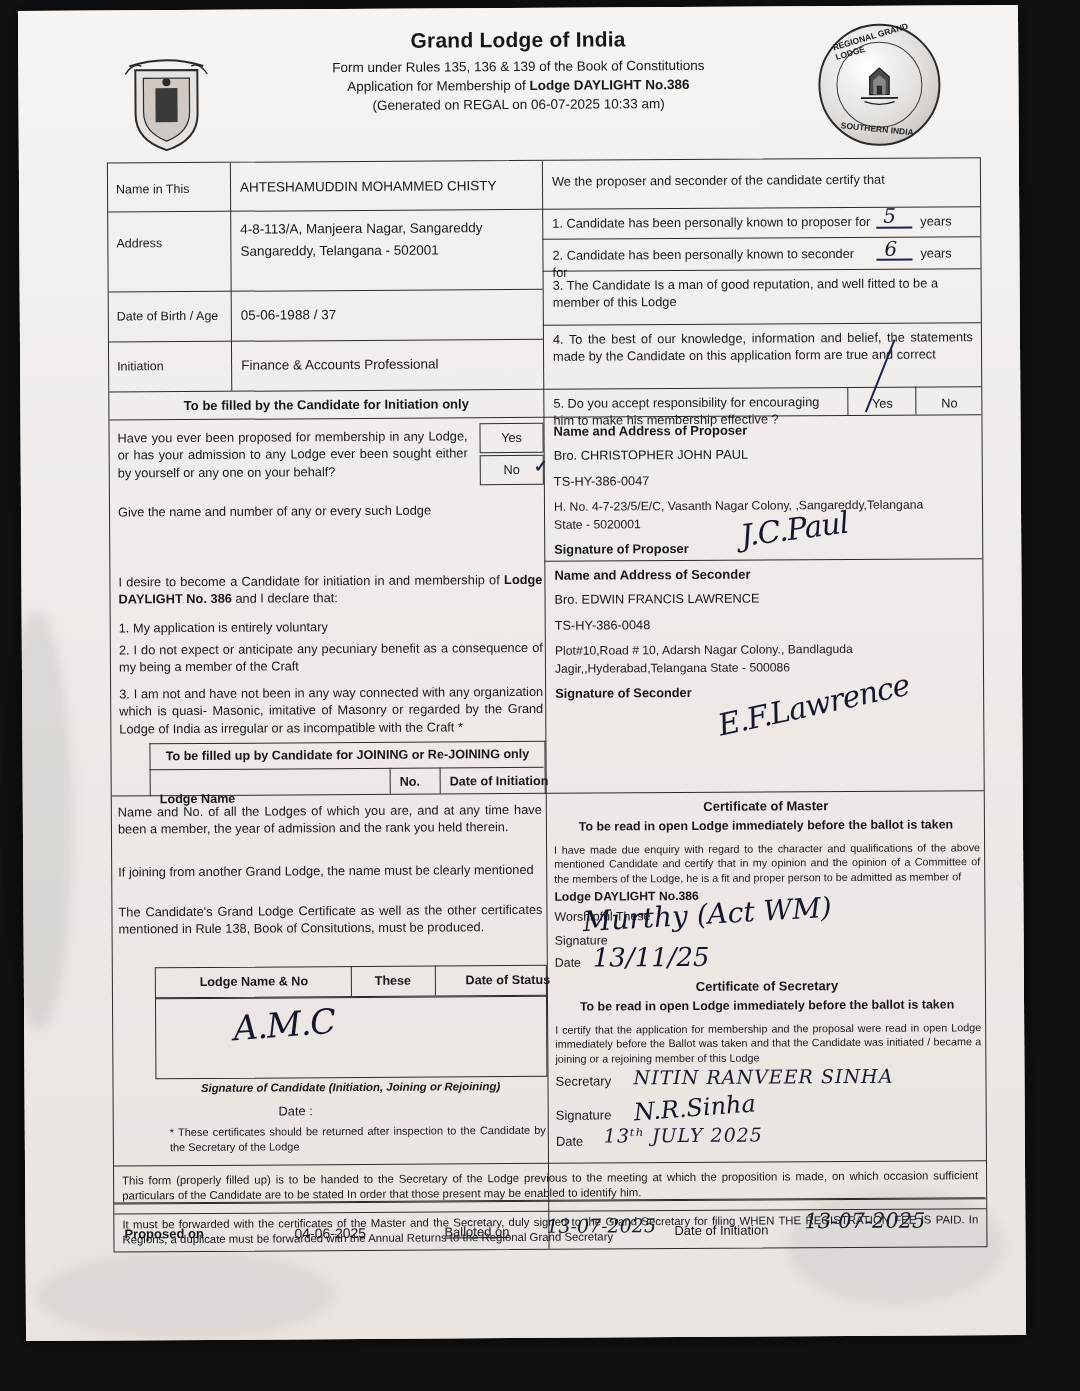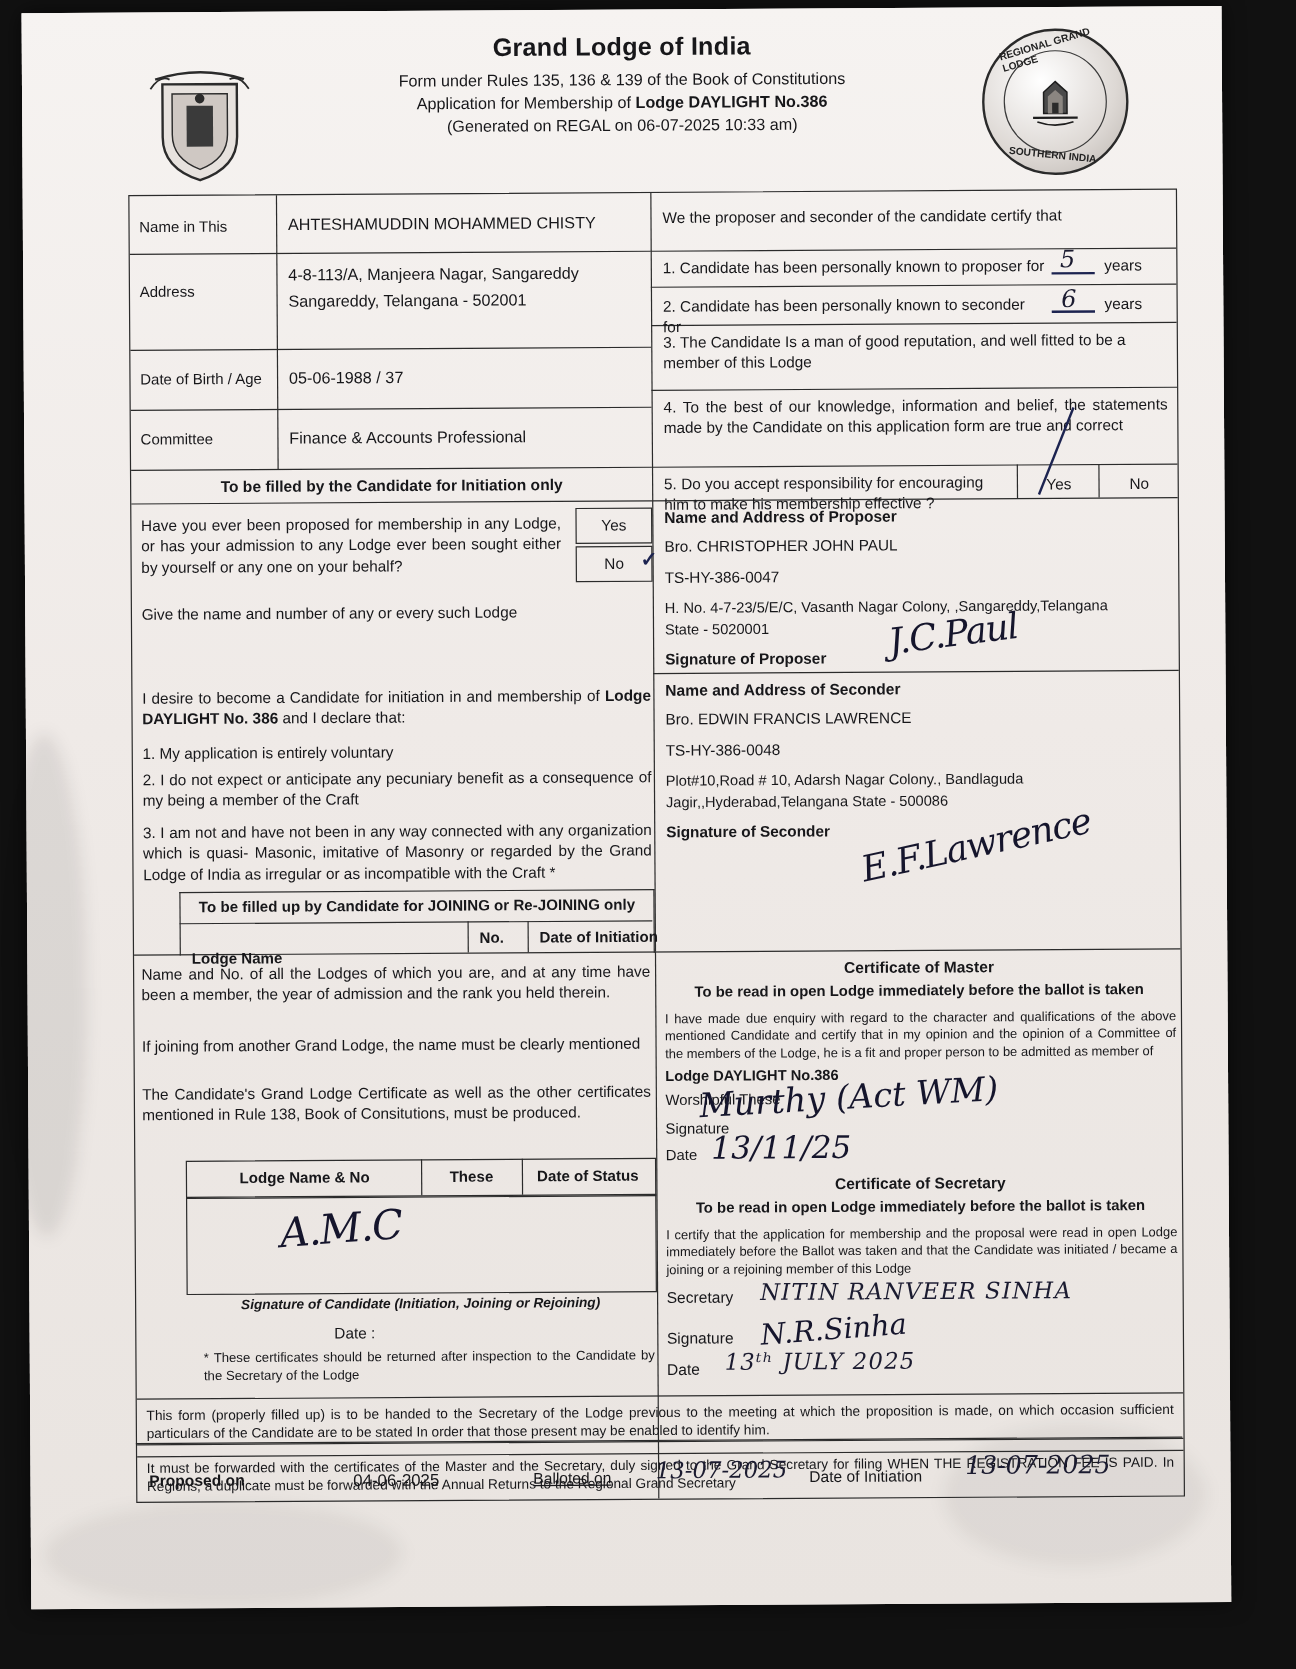--- a/index.html
+++ b/index.html
@@ -171,21 +171,21 @@
       <div class="cell lbl" style="left:8px;top:18px;width:110px;">Name in This</div>
       <div class="cell val" style="left:132px;top:16px;width:290px;">AHTESHAMUDDIN MOHAMMED CHISTY</div>
 
       <div class="cell lbl" style="left:8px;top:72px;width:110px;">Address</div>
       <div class="cell val" style="left:132px;top:58px;width:290px;">4-8-113/A, Manjeera Nagar, Sangareddy</div>
       <div class="cell val" style="left:132px;top:80px;width:290px;">Sangareddy, Telangana - 502001</div>
 
       <div class="cell lbl" style="left:8px;top:145px;width:118px;">Date of Birth / Age</div>
       <div class="cell val" style="left:132px;top:144px;width:290px;">05-06-1988 / 37</div>
 
-      <div class="cell lbl" style="left:8px;top:195px;width:110px;">Committee</div>
+      <div class="cell lbl" style="left:8px;top:195px;width:110px;">Initiation</div>
       <div class="cell val" style="left:132px;top:194px;width:290px;">Finance &amp; Accounts Professional</div>
 
       <div class="cell" style="left:444px;top:12px;width:420px;font-size:12.8px;">We the proposer and seconder of the candidate certify that</div>
 
       <div class="cell" style="left:444px;top:54px;width:320px;font-size:12.8px;">1. Candidate has been personally known to proposer for</div>
       <div class="hw" style="position:absolute;left:775px;top:45px;font-size:20px;">5</div>
       <div style="position:absolute;left:768px;top:68px;width:36px;height:1.5px;background:#1c2350;"></div>
       <div class="cell" style="left:812px;top:54px;font-size:12.8px;">years</div>
 
       <div class="cell" style="left:444px;top:86px;width:320px;font-size:12.8px;">2. Candidate has been personally known to seconder for</div>
@@ -251,21 +251,21 @@
 
       <div class="cell just" style="left:6px;top:640px;width:424px;font-size:12.8px;">Name and No. of all the Lodges of which you are, and at any time have been a member, the year of admission and the rank you held therein.</div>
       <div class="cell just" style="left:6px;top:700px;width:424px;font-size:12.8px;">If joining from another Grand Lodge, the name must be clearly mentioned</div>
       <div class="cell just" style="left:6px;top:740px;width:424px;font-size:12.8px;">The Candidate's Grand Lodge Certificate as well as the other certificates mentioned in Rule 138, Book of Consitutions, must be produced.</div>
 
       <div class="boxlite" style="left:42px;top:804px;width:390px;height:30px;"></div>
       <div class="vline" style="left:238px;top:804px;height:30px;"></div>
       <div class="vline" style="left:322px;top:804px;height:30px;"></div>
       <div class="cell b c" style="left:48px;top:811px;width:186px;font-size:12.6px;">Lodge Name &amp; No</div>
       <div class="cell b c" style="left:240px;top:811px;width:80px;font-size:12.6px;">These</div>
-      <div class="cell b c" style="left:324px;top:811px;width:106px;font-size:12.6px;">Date of Status</div>
+      <div class="cell b c" style="left:324px;top:811px;width:106px;font-size:12.6px;padding-left:18px;">Date of Status</div>
 
       <div class="boxlite" style="left:42px;top:834px;width:390px;height:80px;"></div>
       <div class="sig" style="position:absolute;left:120px;top:842px;font-size:34px;transform:rotate(-4deg);">A.M.C</div>
 
       <div class="cell c" style="left:42px;top:918px;width:390px;font-size:11.4px;font-weight:bold;font-style:italic;">Signature of Candidate (Initiation, Joining or Rejoining)</div>
       <div class="cell c" style="left:42px;top:940px;width:280px;font-size:12.8px;">Date :</div>
       <div class="cell just" style="left:56px;top:962px;width:376px;font-size:11px;">* These certificates should be returned after inspection to the Candidate by the Secretary of the Lodge</div>
 
       <div class="cell b c" style="left:440px;top:638px;width:428px;font-size:13px;">Certificate of Master</div>
       <div class="cell b c" style="left:440px;top:658px;width:428px;font-size:12.4px;">To be read in open Lodge immediately before the ballot is taken</div>

